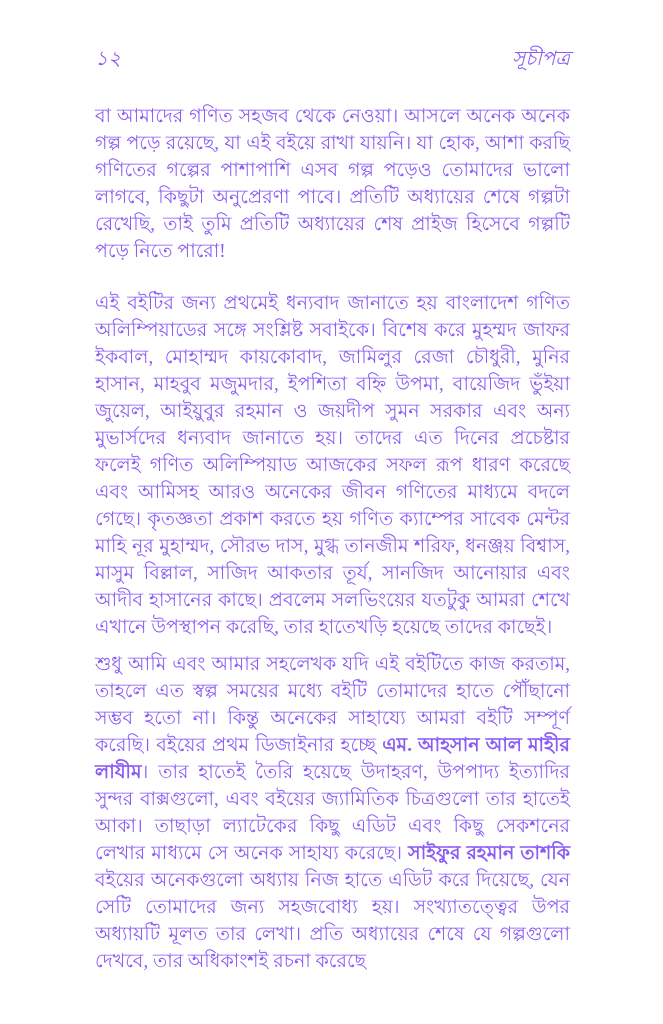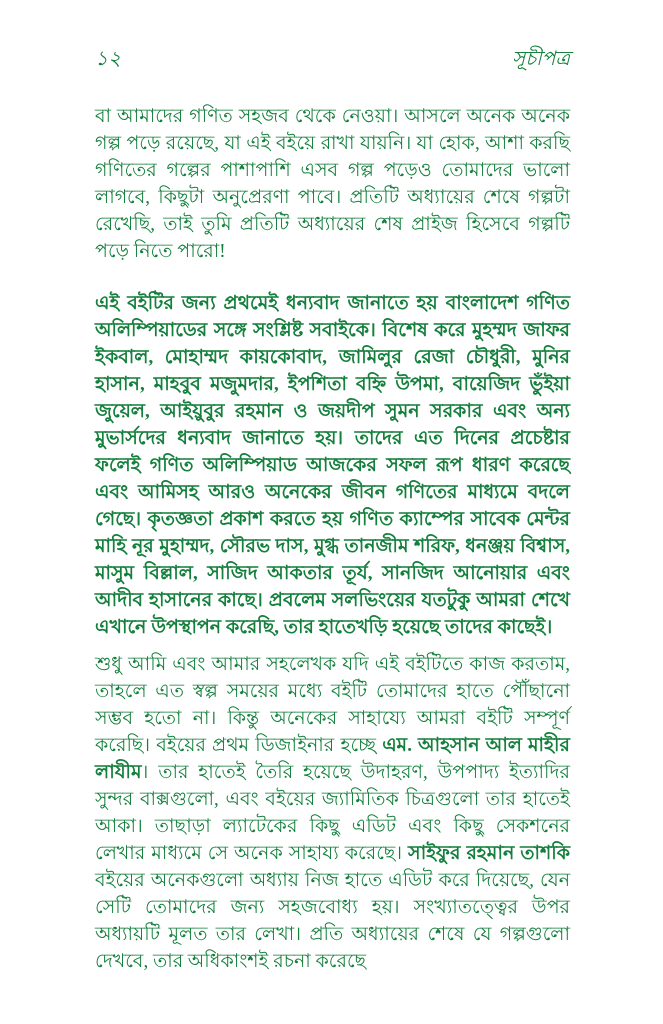--- a/index.html
+++ b/index.html
@@ -8,21 +8,21 @@
     background: #ffffff;
   }
   .page {
     position: relative;
     width: 663px;
     height: 1024px;
     background: #ffffff;
     box-sizing: border-box;
     padding: 45px 93px 0 95px;
     font-family: "Liberation Serif", serif;
-    color: #15803d;
+    color: #8b5cf6;
     overflow: hidden;
   }
   .page-header {
     display: flex;
     justify-content: space-between;
     align-items: baseline;
     font-style: italic;
     font-size: 20px;
     line-height: 26px;
   }
@@ -37,21 +37,20 @@
     margin-top: 31px;
   }
   .section-heading {
     margin: 50px 0 0 0;
     font-size: 21px;
     line-height: 28px;
     font-weight: bold;
   }
   .ack-para-1 {
     margin-top: 25px;
-    font-weight: bold;
   }
   .ack-para-2 {
     margin-top: 10px;
   }
   .bold {
     font-weight: bold;
   }
 </style>
 </head>
 <body>

